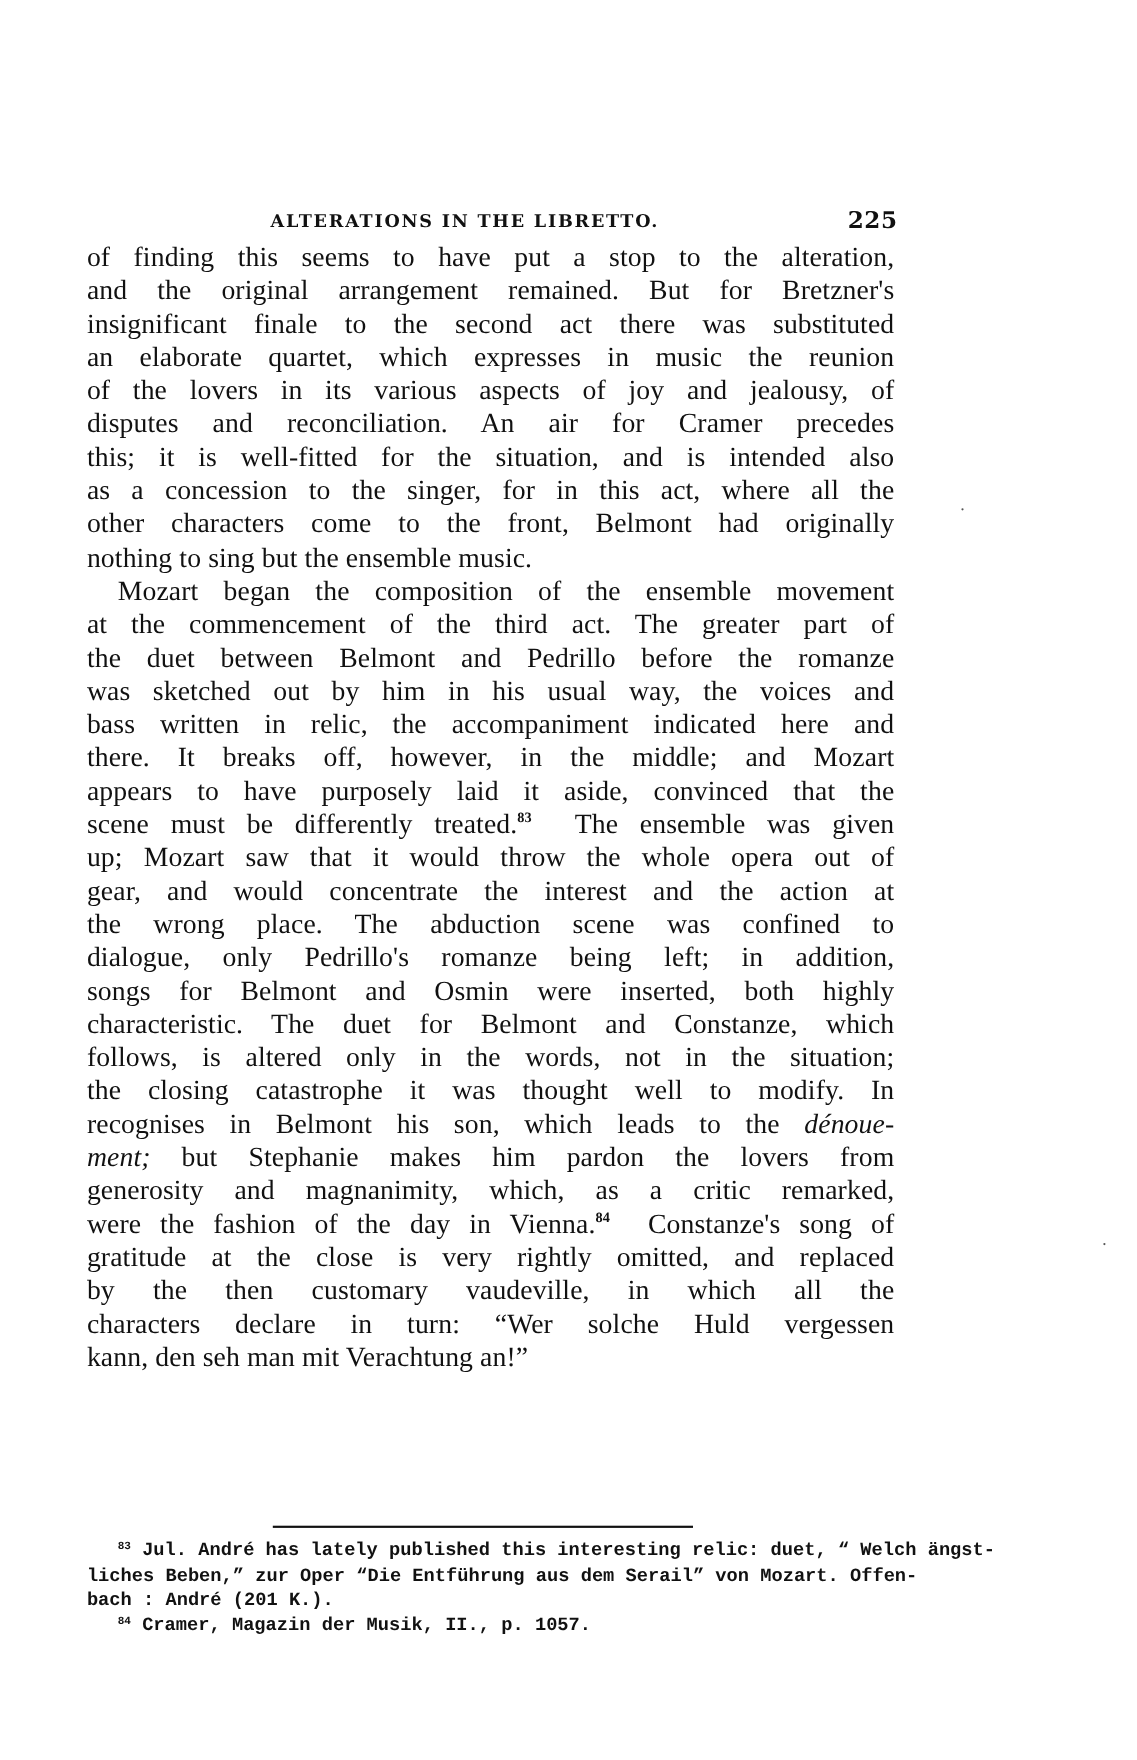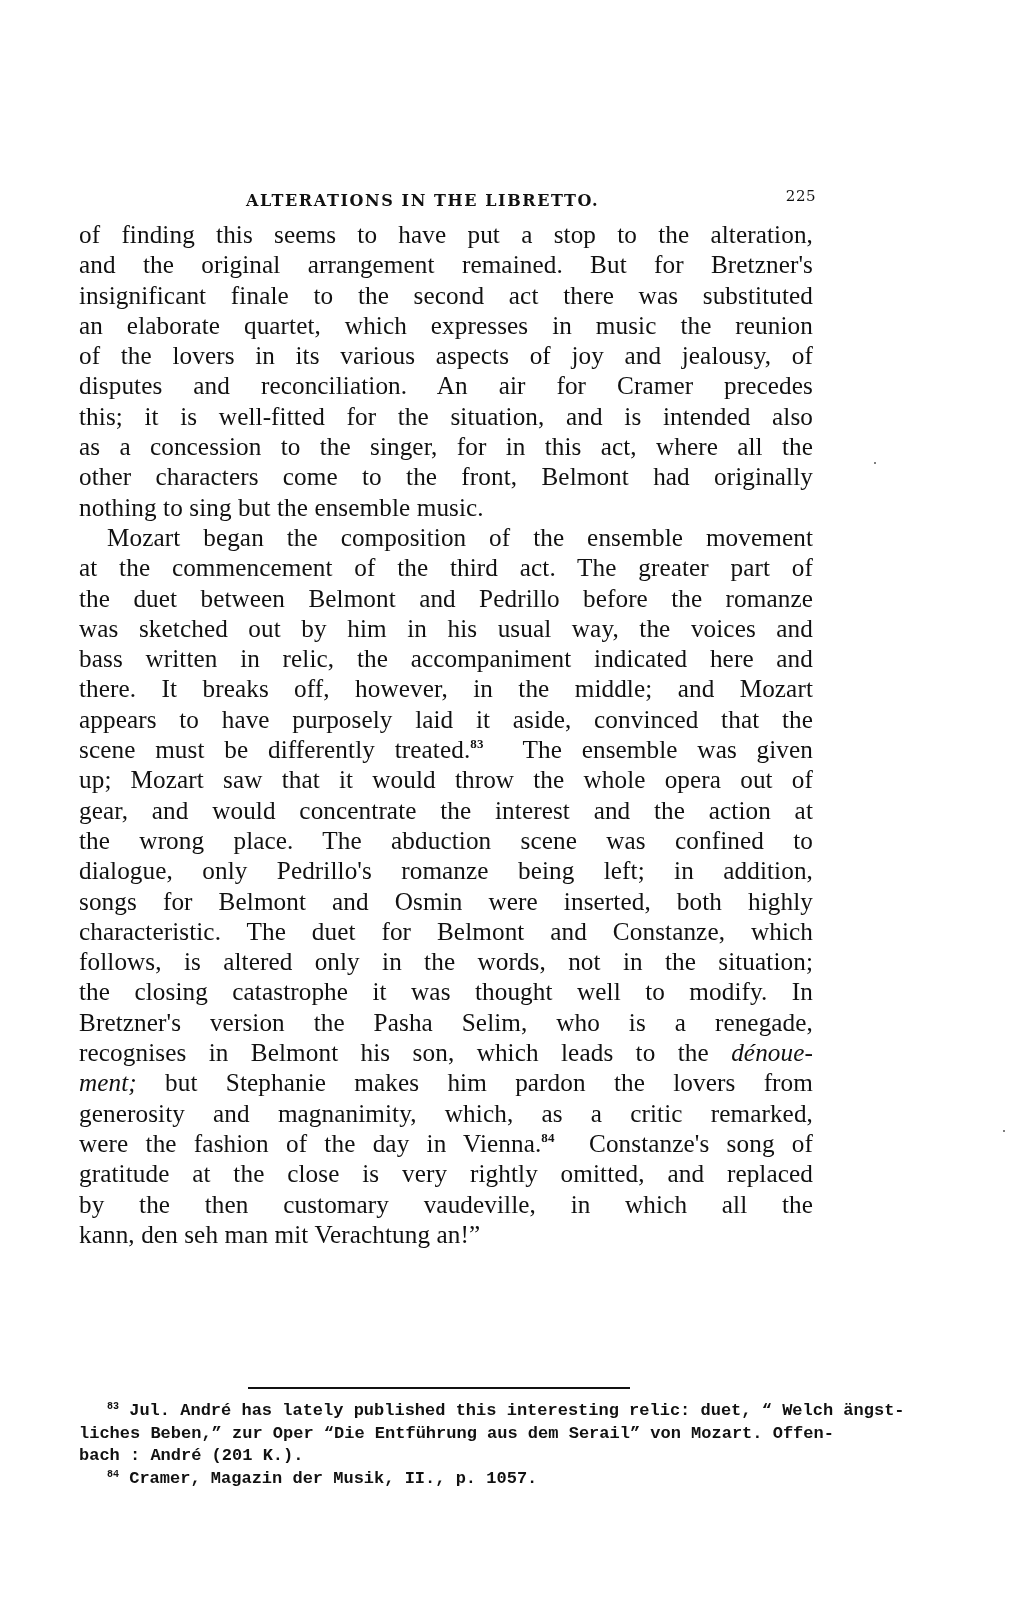--- a/index.html
+++ b/index.html
@@ -34,23 +34,23 @@
   }
   .running-head .title {
     position: absolute;
     left: 0;
     top: 4px;
   }
   .running-head .pageno {
     position: absolute;
     right: 0;
     top: 0;
-    font-size: 15px;
+    font-size: 21px;
     letter-spacing: 0.5px;
-    font-weight: normal;
+    font-weight: bold;
   }
   .body-text {
     position: absolute;
     left: 79px;
     top: 220px;
     width: 734px;
     font-family: "Liberation Serif", serif;
     font-size: 25.2px;
     line-height: 30.3px;
     text-align: justify;
@@ -151,27 +151,27 @@
       <span class="line">appears to have purposely laid it aside, convinced that the</span>
       <span class="line"><span>scene must be differently treated.</span><sup class="fnref">83</sup>&nbsp; <span>The ensemble was given</span></span>
       <span class="line">up; Mozart saw that it would throw the whole opera out of</span>
       <span class="line">gear, and would concentrate the interest and the action at</span>
       <span class="line">the wrong place.  The abduction scene was confined to</span>
       <span class="line">dialogue, only Pedrillo's romanze being left; in addition,</span>
       <span class="line">songs for Belmont and Osmin were inserted, both highly</span>
       <span class="line">characteristic.  The duet for Belmont and Constanze, which</span>
       <span class="line">follows, is altered only in the words, not in the situation;</span>
       <span class="line">the closing catastrophe it was thought well to modify.  In</span>
-      <span class="line">Bretzner's version the Pasha Selim, who is a renegade,</span>
       <span class="line"><span>recognises in Belmont his son, which leads to the</span> <em>dénoue-</em></span>
       <span class="line"><em>ment;</em> <span>but Stephanie makes him pardon the lovers from</span></span>
       <span class="line">generosity and magnanimity, which, as a critic remarked,</span>
       <span class="line"><span>were the fashion of the day in Vienna.</span><sup class="fnref">84</sup>&nbsp; <span>Constanze's song of</span></span>
       <span class="line">gratitude at the close is very rightly omitted, and replaced</span>
       <span class="line">by the then customary vaudeville, in which all the</span>
+      <span class="line">characters declare in turn: “Wer solche Huld vergessen</span>
       <span class="line last">kann, den seh man mit Verachtung an!”</span>
     </p>
   </div>
 
   <div class="footnote-rule"></div>
 
   <div class="footnotes">
     <div class="fn">
       <span class="line indent"><sup>83</sup> <span>Jul. André has lately published this interesting relic:  duet, “ Welch ängst-</span></span>
       <span class="line">liches Beben,” zur Oper “Die Entführung aus dem Serail” von Mozart.  Offen-</span>

